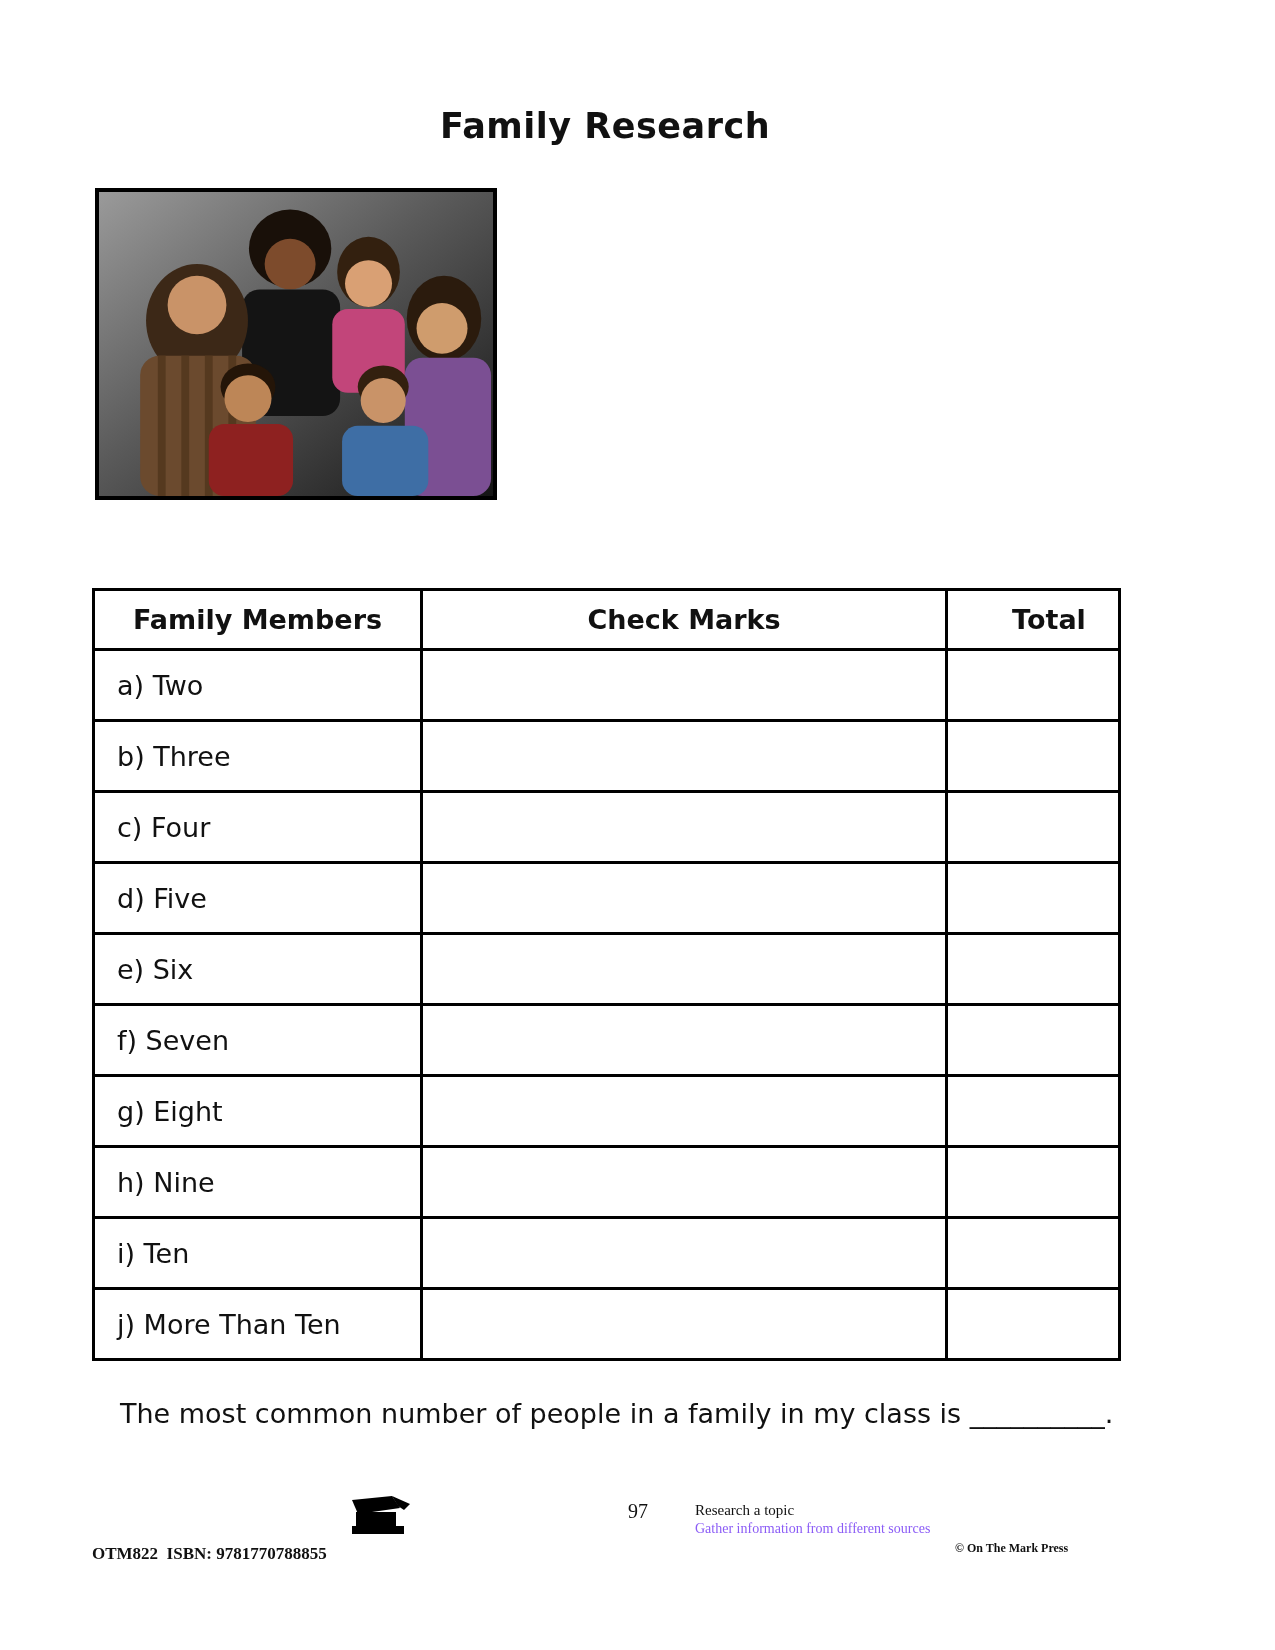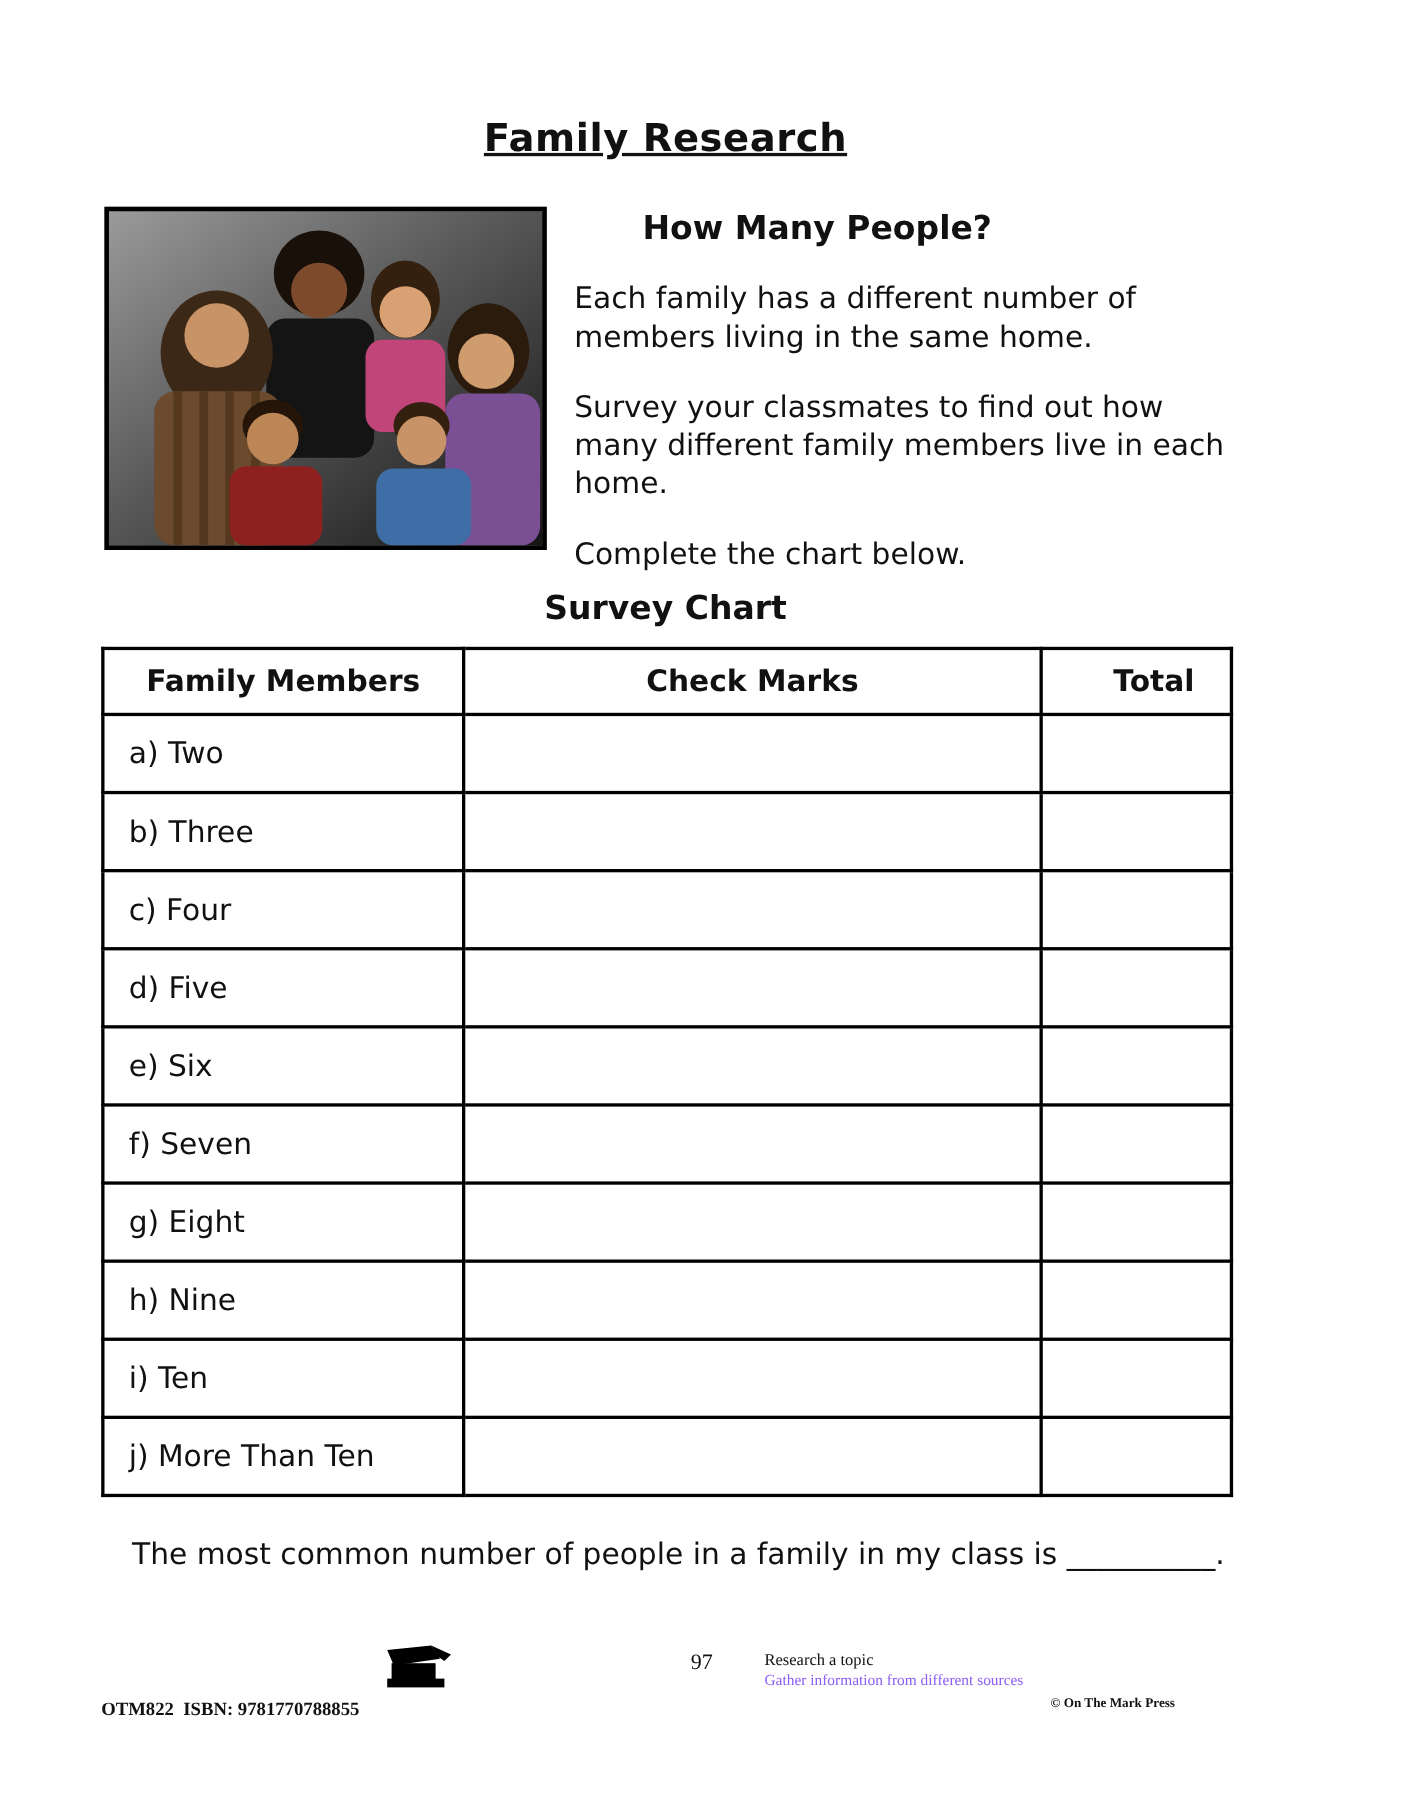--- a/index.html
+++ b/index.html
@@ -23,21 +23,20 @@
     height: 1650px;
   }
   .title {
     position: absolute;
     top: 106px;
     width: 100%;
     text-align: center;
     font-size: 35px;
     font-weight: bold;
     letter-spacing: 0.5px;
-    text-decoration: underline;
   }
   .photo {
     position: absolute;
     left: 3px;
     top: 188px;
     width: 402px;
     height: 312px;
     border: 4px solid #000;
     background: #444;
   }
@@ -154,28 +153,21 @@
         <ellipse cx="152" cy="200" rx="28" ry="24" fill="#241508"></ellipse>
         <circle cx="152" cy="212" r="24" fill="#bd8657"></circle>
         <rect x="112" y="238" width="86" height="74" rx="16" fill="#8e2120"></rect>
 
         <ellipse cx="290" cy="200" rx="26" ry="22" fill="#33200f"></ellipse>
         <circle cx="290" cy="214" r="23" fill="#c99368"></circle>
         <rect x="248" y="240" width="88" height="72" rx="16" fill="#3e6ea5"></rect>
       </svg>
     </div>
 
-    <div class="right-col">
-      <h2 class="subtitle">How Many People?</h2>
-      <p>Each family has a different number of members living in the same home.</p>
-      <p>Survey your classmates to find out how many different family members live in each home.</p>
-      <p>Complete the chart below.</p>
-    </div>
-
-    <h2 class="chart-heading">Survey Chart</h2>
+
 
     <table class="survey">
       <thead>
         <tr>
           <th class="col-members">Family Members</th>
           <th class="col-checks">Check Marks</th>
           <th class="col-total">Total</th>
         </tr>
       </thead>
       <tbody>

